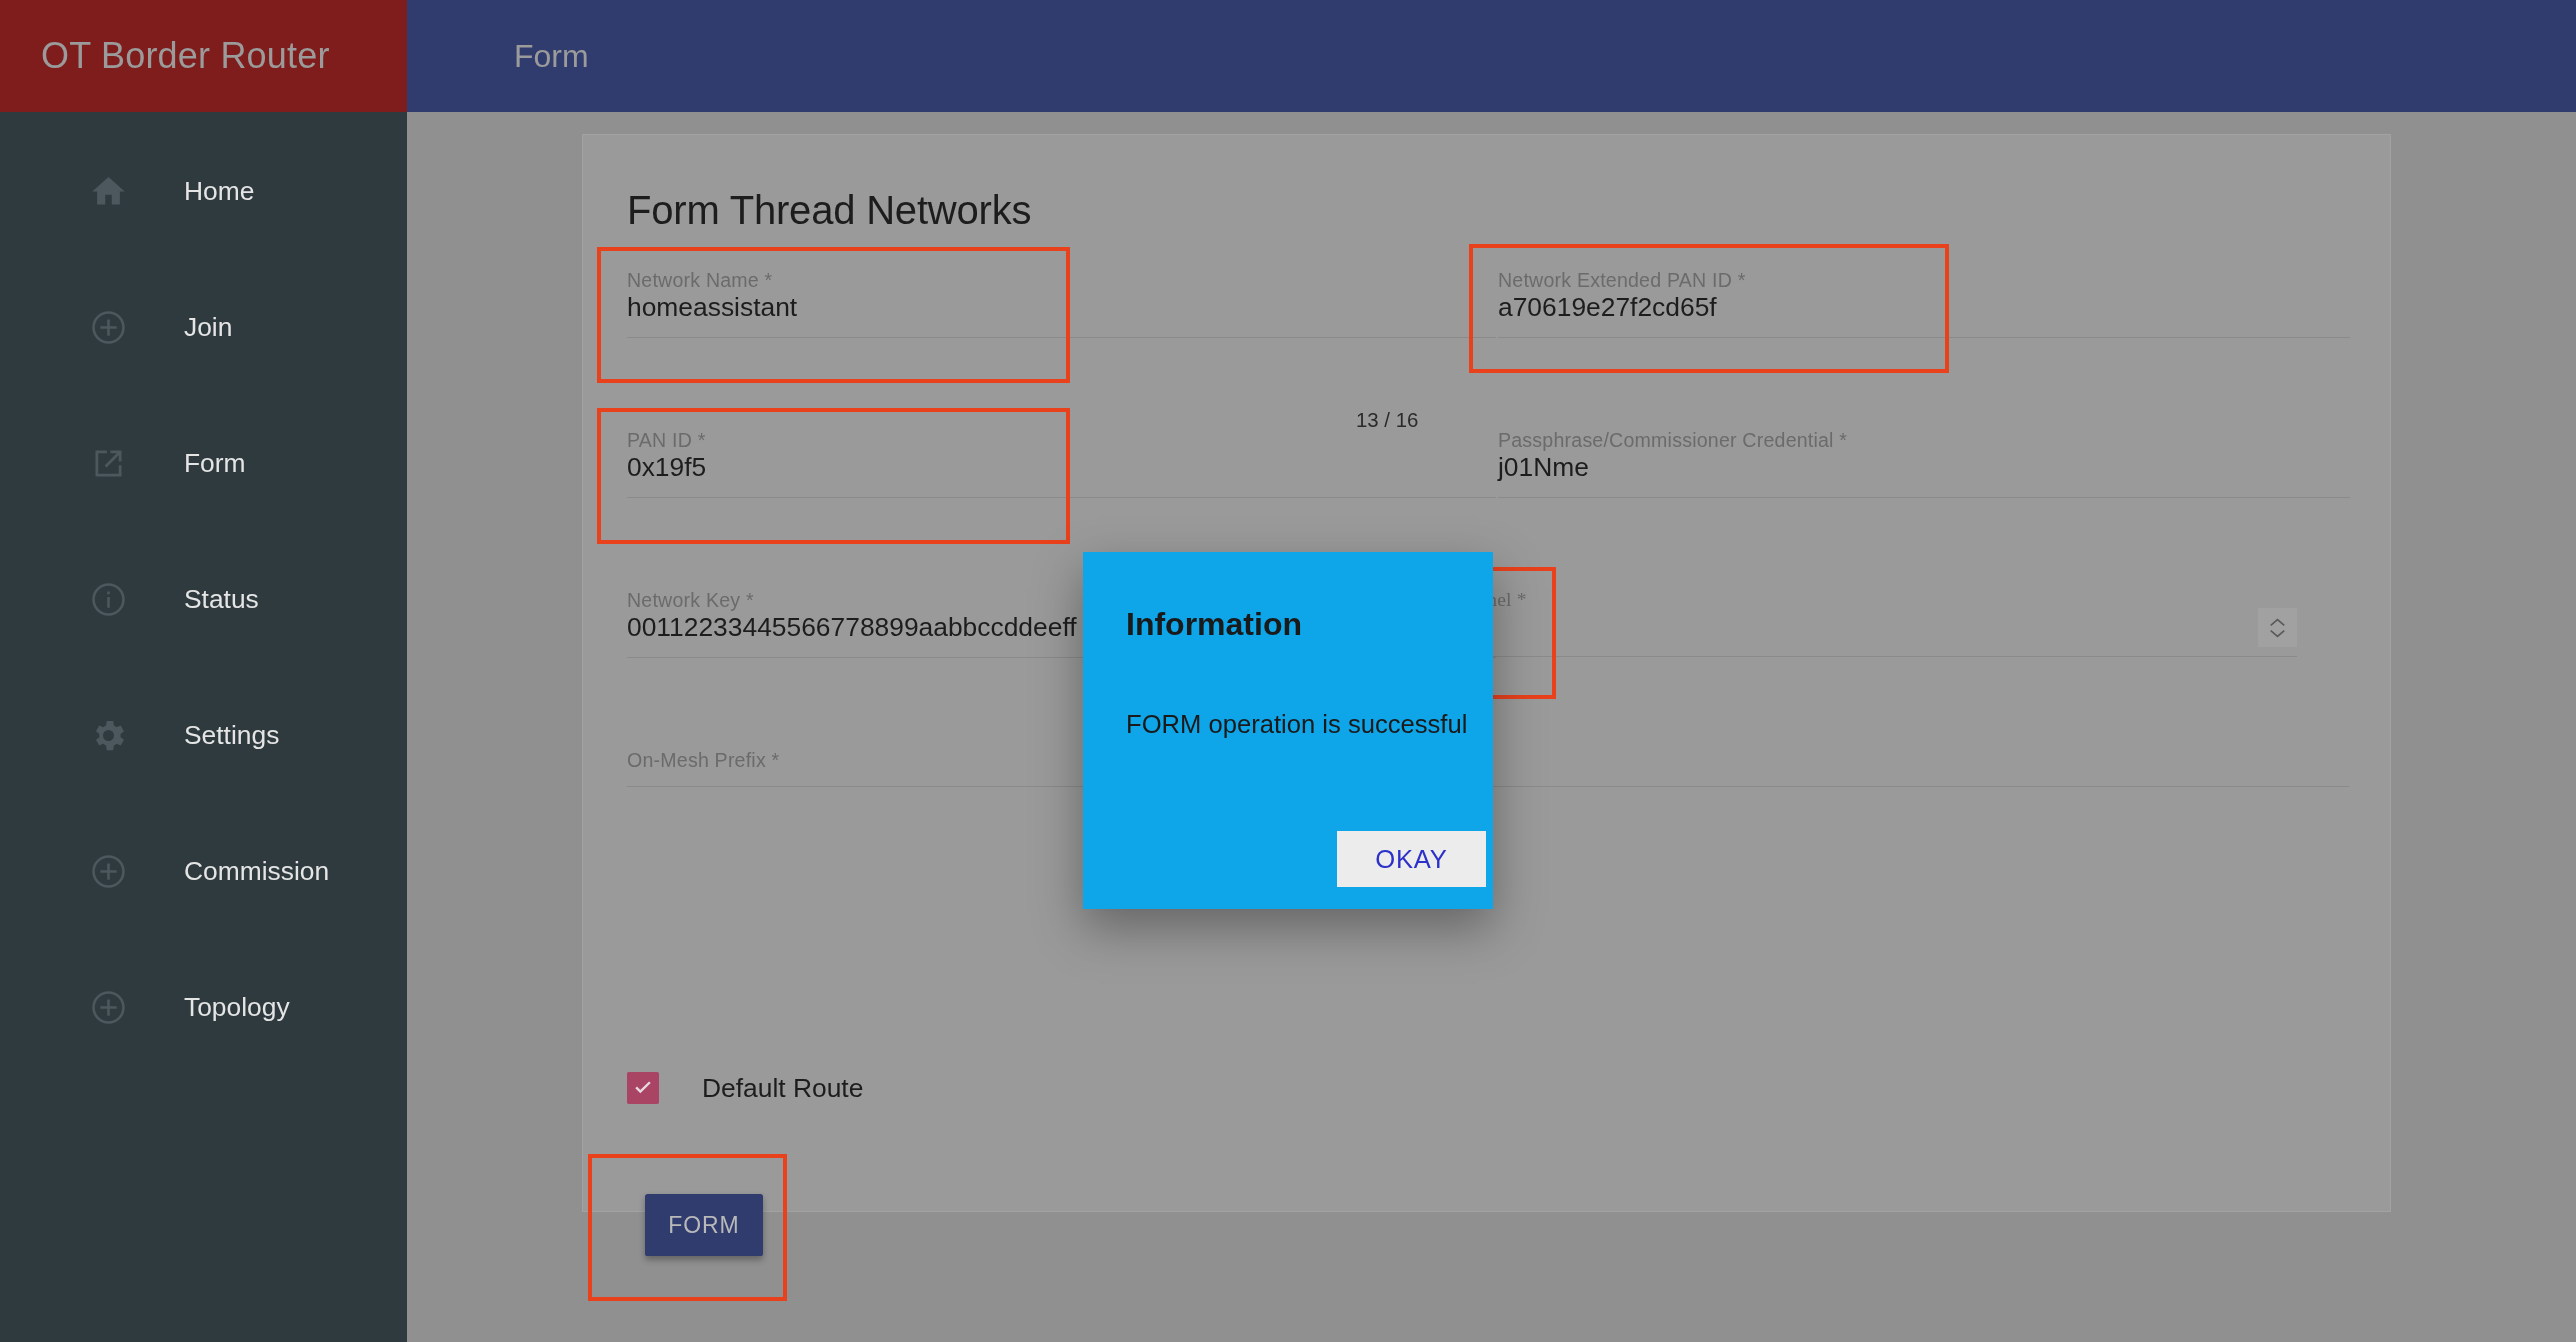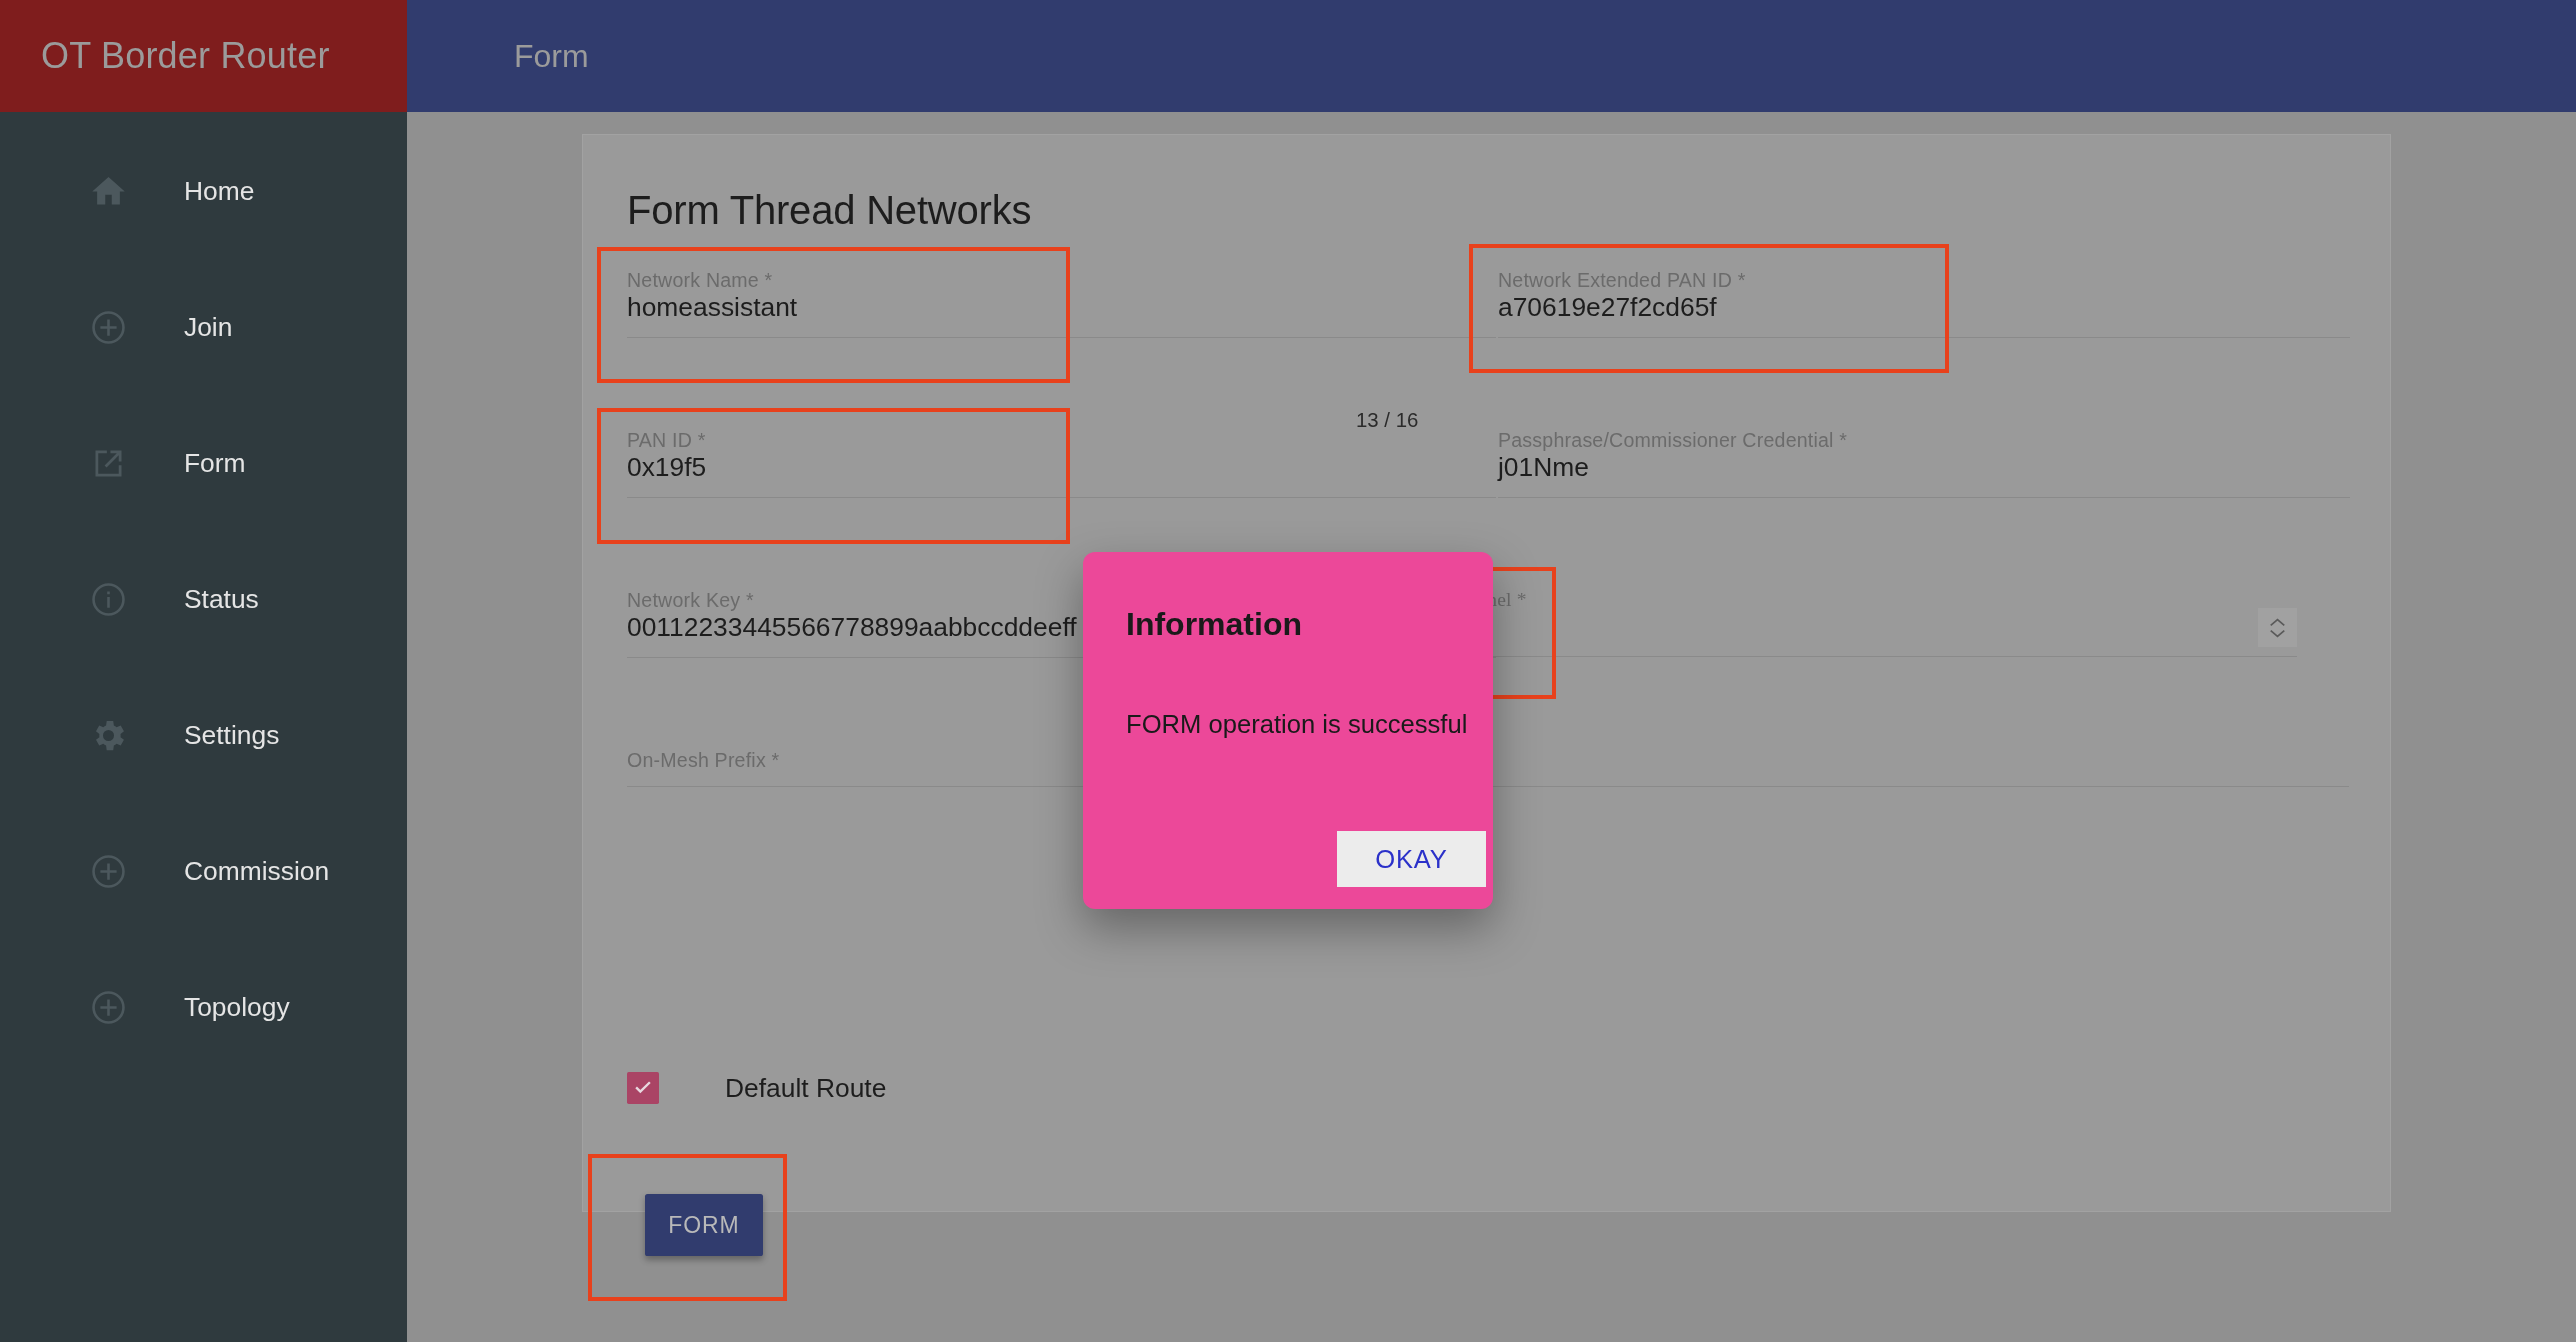--- a/index.html
+++ b/index.html
@@ -113,21 +113,21 @@
     position: absolute; left: 44px; top: 937px;
     display: flex; align-items: center;
   }
   .checkbox-box {
     width: 32px; height: 32px;
     background: #aa4465;
     display: flex; align-items: center; justify-content: center;
     border-radius: 1.7px; cursor: pointer;
   }
   .checkbox-label {
-    margin-left: 66px;
+    margin-left: 43px;
     font-size: 26.4px; color: #1d1d1d;
   }
 
   
   .form-btn {
     position: absolute; left: 62px; top: 1059px;
     width: 118px; height: 62px;
     background: #313c6e;
     color: #b9b9b9;
     font-size: 23px; font-weight: 500; letter-spacing: 0.9px;
@@ -135,23 +135,23 @@
     border: none; border-radius: 2.6px;
     box-shadow: 0 3.4px 6px rgba(0,0,0,0.30);
     cursor: pointer;
     font-family: "Liberation Sans", sans-serif;
   }
 
   
   .dialog {
     position: absolute; left: 1083px; top: 552px;
     width: 410px; height: 357px;
-    background: #ec4899;
+    background: #0ea5e9;
     box-shadow: 0 19px 46px rgba(0,0,0,0.34);
-    border-radius: 12px;
+    border-radius: 0;
   }
   .dialog-title {
     position: absolute; left: 43px; top: 54px;
     font-size: 32px; font-weight: bold; color: #1a1a1a;
   }
   .dialog-message {
     position: absolute; left: 43px; top: 158px;
     font-size: 25.6px; color: #1a1a1a; font-weight: 400;
   }
   .dialog-ok {

